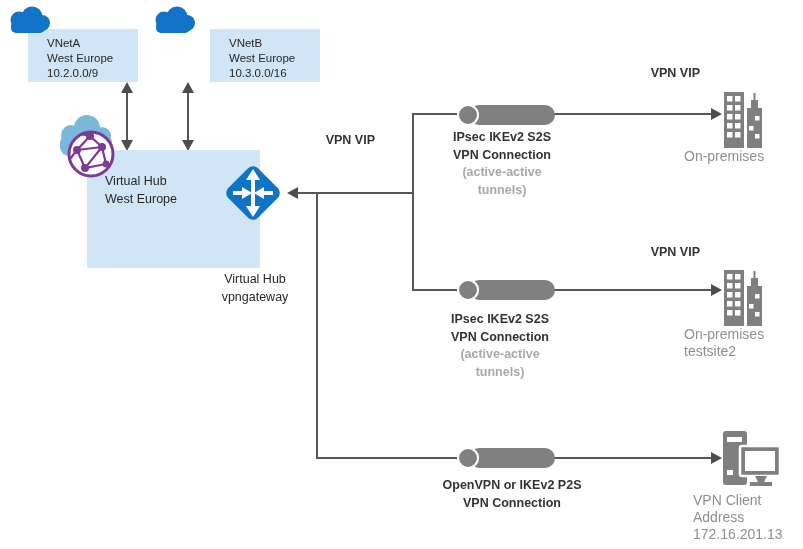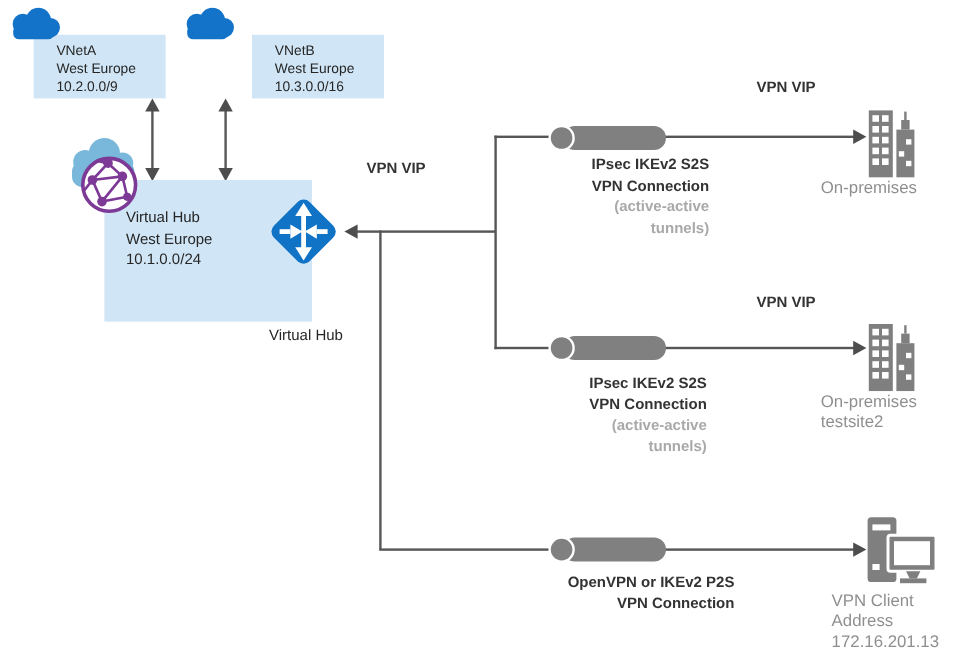--- a/index.html
+++ b/index.html
@@ -21,22 +21,22 @@
   .ah-right{border-top:6px solid transparent;border-bottom:6px solid transparent;border-left:11px solid #4d4d4d;}
   .ah-left{border-top:6px solid transparent;border-bottom:6px solid transparent;border-right:11px solid #4d4d4d;}
   .ah-up{border-left:6px solid transparent;border-right:6px solid transparent;border-bottom:11px solid #4d4d4d;}
   .ah-down{border-left:6px solid transparent;border-right:6px solid transparent;border-top:11px solid #4d4d4d;}
   
   .tunnel{position:absolute;width:98px;height:22px;}
   .tunnel .body{position:absolute;left:12px;right:0;top:1px;bottom:1px;background:#808080;border-radius:11px;}
   .tunnel .cap{position:absolute;left:0;top:0;width:22px;height:22px;border-radius:50%;
                background:#808080;border:2px solid #ffffff;box-sizing:border-box;}
   
-  .vip{position:absolute;width:90px;text-align:center;font-size:12.5px;font-weight:700;color:#333333;}
-  .conn-label{position:absolute;text-align:right;font-size:12.5px;font-weight:700;line-height:17.5px;}
+  .vip{position:absolute;width:90px;text-align:right;font-size:12.5px;font-weight:700;color:#333333;}
+  .conn-label{position:absolute;text-align:center;font-size:12.5px;font-weight:700;line-height:17.5px;}
   .conn-label .dark{color:#333333;}
   .conn-label .muted{color:#a9a9a9;}
   .site-label{position:absolute;width:120px;text-align:left;color:#8f8f8f;font-size:14px;line-height:17px;}
   .gw-label{position:absolute;left:193px;top:271px;width:124px;text-align:center;
             font-size:12.5px;line-height:17.5px;color:#262626;}
   svg{display:block;}
 </style>
 </head>
 <body>
 
@@ -79,21 +79,20 @@
   <div class="ah ah-down" style="left:121px;top:140px;"></div>
 
   <div class="v-line" style="left:187px;top:92px;height:48px;"></div>
   <div class="ah ah-up" style="left:182px;top:82px;"></div>
   <div class="ah ah-down" style="left:182px;top:140px;"></div>
 
   <div class="azure-box hub-box">
     <div class="hub-text">
       <div>Virtual Hub</div>
       <div>West Europe</div>
-      <div>10.1.0.0/24</div>
     </div>
   </div>
 
   <svg class="abs" style="left:56px;top:114px;" width="66" height="66" viewBox="0 0 66 66">
     <g fill="#7ab8db">
       <rect x="4" y="20" width="52" height="22" rx="9"></rect>
       <circle cx="15" cy="21" r="10"></circle>
       <circle cx="31" cy="14" r="13"></circle>
       <circle cx="46" cy="22" r="9"></circle>
     </g>
@@ -123,20 +122,21 @@
       <polygon points="32,56 25,45 39,45"></polygon>
       <rect x="12" y="30" width="9" height="4"></rect>
       <polygon points="31,32 21,26 21,38"></polygon>
       <rect x="43" y="30" width="9" height="4"></rect>
       <polygon points="33,32 43,26 43,38"></polygon>
     </g>
   </svg>
 
   <div class="gw-label">
     <div>Virtual Hub</div>
+    <div>vpngateway</div>
   </div>
 
   <div class="vip" style="left:285px;top:133px;">VPN VIP</div>
   <div class="vip" style="left:610px;top:66px;">VPN VIP</div>
   <div class="vip" style="left:610px;top:245px;">VPN VIP</div>
 
   <div class="ah ah-left" style="left:287px;top:187px;"></div>
   <div class="h-line" style="left:297px;top:192px;width:116px;"></div>
 
   <div class="v-line" style="left:412px;top:113px;height:178px;"></div>

